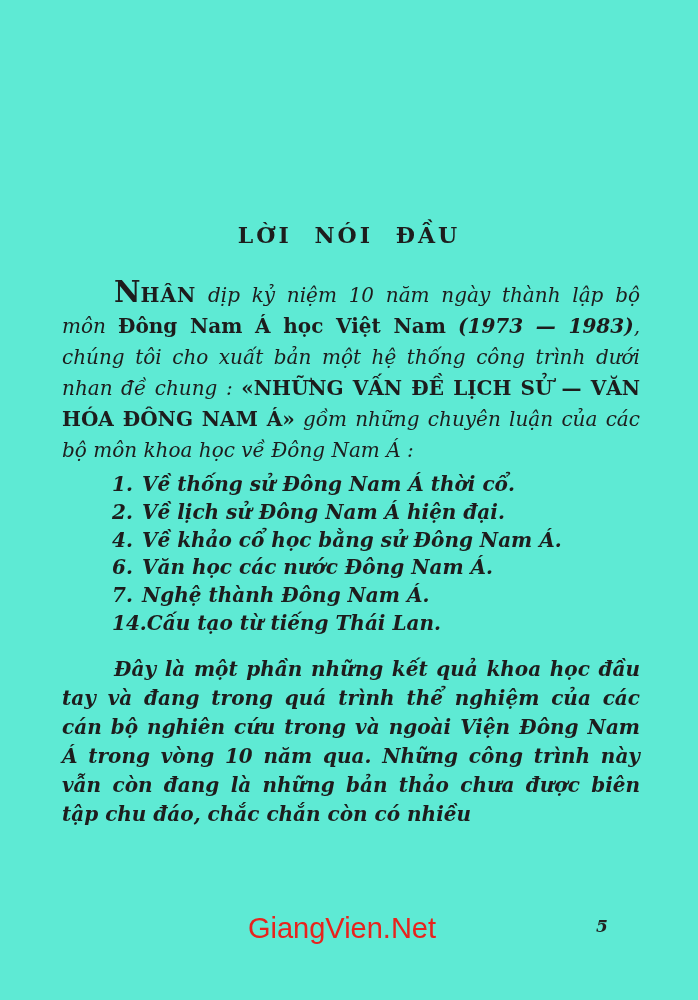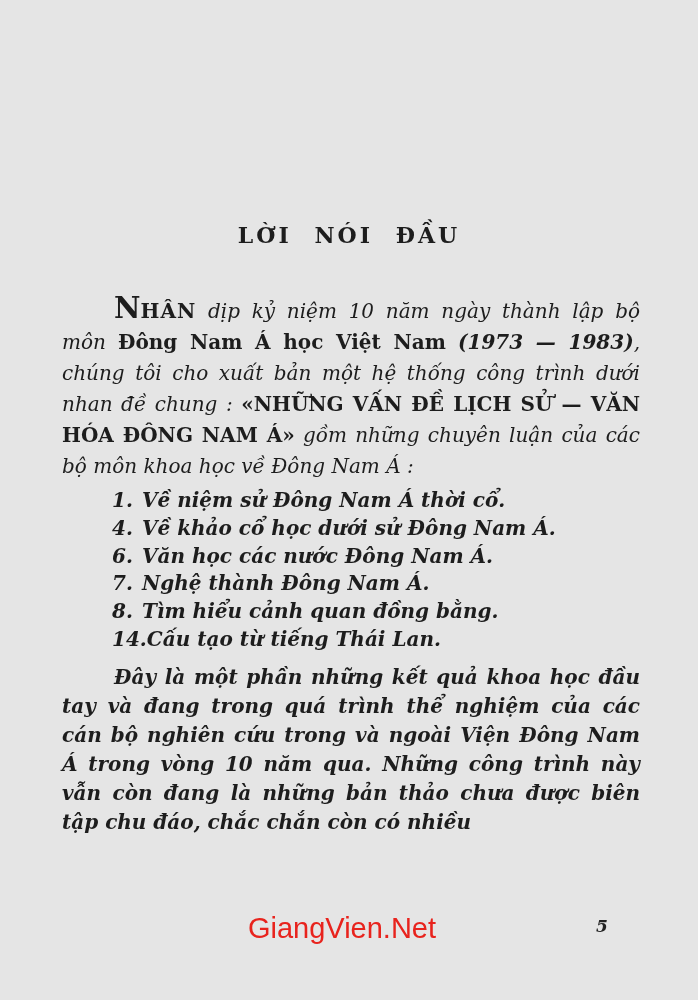--- a/index.html
+++ b/index.html
@@ -22,21 +22,21 @@
     text-align: center;
     font-size: 22px;
     font-weight: bold;
     font-style: normal;
     letter-spacing: 3px;
     word-spacing: 12px;
   }
   .body-block {
     position: absolute;
     left: 62px;
-    top: 296px;
+    top: 280px;
     width: 578px;
   }
   .para {
     margin: 0;
     text-align: justify;
     font-style: italic;
     font-size: 20px;
     line-height: 31px;
   }
   .p1 { text-indent: 52px; }
@@ -53,21 +53,21 @@
     font-style: italic;
     font-weight: bold;
     font-size: 20px;
     line-height: 27.8px;
   }
   .works-list .num { display: inline-block; min-width: 30px; }
   .p2 {
     font-weight: bold;
     text-indent: 52px;
     line-height: 29px;
-    margin-top: 9px;
+    margin-top: 17px;
   }
   .watermark-row {
     position: absolute;
     top: 912px;
     left: 0;
     right: 14px;
     text-align: center;
     font-family: "Liberation Sans", sans-serif;
     font-size: 29px;
     font-weight: normal;
@@ -78,52 +78,52 @@
     top: 916px;
     font-style: italic;
     font-weight: bold;
     font-size: 17px;
     color: #222;
   }
 </style>
 </head>
 <body>
 
-<div class="page" style="background: #e5e5e5; color: rgb(29, 29, 29);">
+<div class="page" style="background: #5eead4; color: rgb(29, 29, 29);">
 
   <h1 class="title">LỜI NÓI ĐẦU</h1>
 
   <div class="body-block">
 
     <p class="para p1"><span class="seg seg-lead-cap">N</span><span class="seg seg-lead">HÂN</span><span class="seg seg-italic"> dịp kỷ niệm 10 năm ngày thành lập bộ môn </span><span class="seg seg-bold">Đông Nam Á học Việt Nam</span><span class="seg seg-italic"> </span><span class="seg seg-bold-italic">(1973 — 1983)</span><span class="seg seg-italic">, chúng tôi cho xuất bản một hệ thống công trình dưới nhan đề chung : </span><span class="seg seg-bold">«NHỮNG VẤN ĐỀ LỊCH SỬ — VĂN HÓA ĐÔNG NAM Á»</span><span class="seg seg-italic"> gồm những chuyên luận của các bộ môn khoa học về Đông Nam Á :</span></p>
 
     <ol class="works-list">
 
         <li class="list-item">
-          <span class="num">1.</span><span class="txt">Về niệm sử Đông Nam Á thời cổ.</span>
+          <span class="num">1.</span><span class="txt">Về thống sử Đông Nam Á thời cổ.</span>
+        </li>
+
+        <li class="list-item">
+          <span class="num">2.</span><span class="txt">Về lịch sử Đông Nam Á hiện đại.</span>
         </li>
 
 
-
         <li class="list-item">
-          <span class="num">4.</span><span class="txt">Về khảo cổ học dưới sử Đông Nam Á.</span>
+          <span class="num">4.</span><span class="txt">Về khảo cổ học bằng sử Đông Nam Á.</span>
         </li>
 
 
         <li class="list-item">
           <span class="num">6.</span><span class="txt">Văn học các nước Đông Nam Á.</span>
         </li>
 
         <li class="list-item">
           <span class="num">7.</span><span class="txt">Nghệ thành Đông Nam Á.</span>
         </li>
 
-        <li class="list-item">
-          <span class="num">8.</span><span class="txt">Tìm hiểu cảnh quan đồng bằng.</span>
-        </li>
 
 
         <li class="list-item">
           <span class="num">14.</span><span class="txt">Cấu tạo từ tiếng Thái Lan.</span>
         </li>
       </ol>
 
     <p class="para p2">Đây là một phần những kết quả khoa học đầu tay và đang trong quá trình thể nghiệm của các cán bộ nghiên cứu trong và ngoài Viện Đông Nam Á trong vòng 10 năm qua. Những công trình này vẫn còn đang là những bản thảo chưa được biên tập chu đáo, chắc chắn còn có nhiều</p>
 
   </div>

